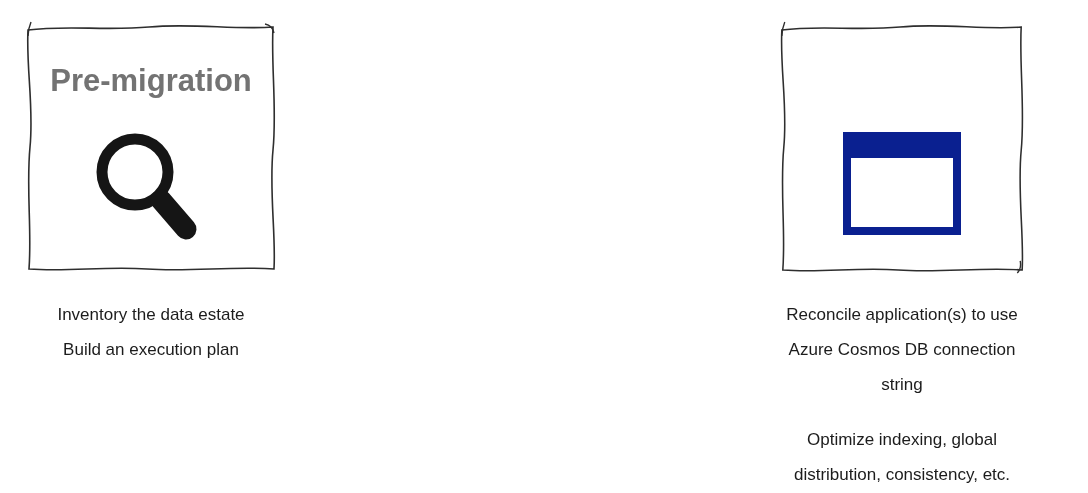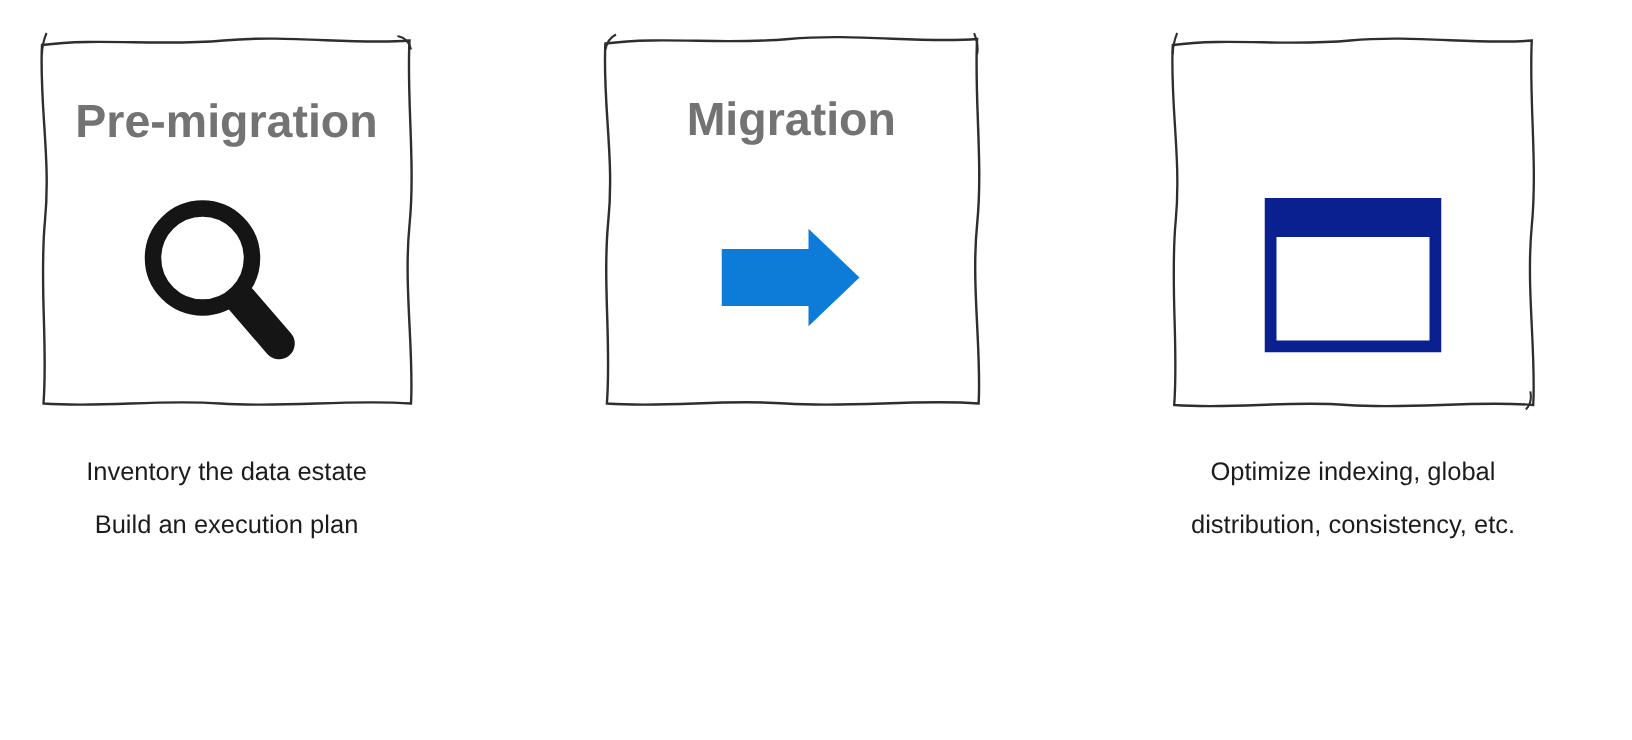--- a/index.html
+++ b/index.html
@@ -81,42 +81,35 @@
         <line x1="66" y1="67" x2="91" y2="96" stroke-width="21" stroke-linecap="round" stroke="#151515"></line>
       </svg>
     </div>
     <div class="caption">
       <p>Inventory the data estate
 Build an execution plan</p>
     </div>
   </div>
 
   <div class="col col-2">
-    <div class="sketch-box">
-      <svg class="sketch-border" viewBox="0 0 260 257" preserveAspectRatio="none">
-        <path d="M 7 10 C 45 5 85 11 128 7 S 215 10 252 7 C 250 45 256 90 252 130 S 255 215 253 249 C 212 246 168 252 126 249 S 48 252 8 249 C 11 210 5 168 9 127 S 5 48 7 10 Z" fill="#ffffff" stroke-width="1.6" stroke="#2e2e2e"></path>
-        <path d="M 250 3 C 252 8 253 12 252 17 M 14 4 C 10 6 8 9 7 14" fill="none" stroke-width="1.4" stroke="#2e2e2e"></path>
-      </svg>
-      <div class="box-title">Migration</div>
-      <svg class="box-icon icon-arrow" width="93" height="66" viewBox="0 0 93 66">
-        <polygon points="0,14 58,14 58,0.5 92,33 58,65.5 58,52 0,52" fill="#0d7bd8"></polygon>
-      </svg>
-    </div>
   </div>
 
   <div class="col col-3">
     <div class="sketch-box">
       <svg class="sketch-border" viewBox="0 0 260 257" preserveAspectRatio="none">
         <path d="M 7 10 C 45 5 85 11 128 7 S 215 10 252 7 C 250 45 256 90 252 130 S 255 215 253 249 C 212 246 168 252 126 249 S 48 252 8 249 C 11 210 5 168 9 127 S 5 48 7 10 Z" fill="#ffffff" stroke-width="1.6" stroke="#2e2e2e"></path>
         <path d="M 10 2 C 8 7 7 11 7 16 M 251 240 C 252 245 251 249 248 252" fill="none" stroke-width="1.4" stroke="#2e2e2e"></path>
       </svg>
       <svg class="box-icon icon-window" width="118" height="103" viewBox="0 0 118 103">
         <rect x="0" y="0" width="118" height="103" fill="#0a2090"></rect>
         <rect x="8" y="26" width="102" height="69" fill="#ffffff"></rect>
       </svg>
     </div>
     <div class="caption">
+      <p>Reconcile application(s) to use
+Azure Cosmos DB connection
+string</p>
       <p>Optimize indexing, global
 distribution, consistency, etc.</p>
     </div>
   </div>
 
 </div>
 
 </body></html>

